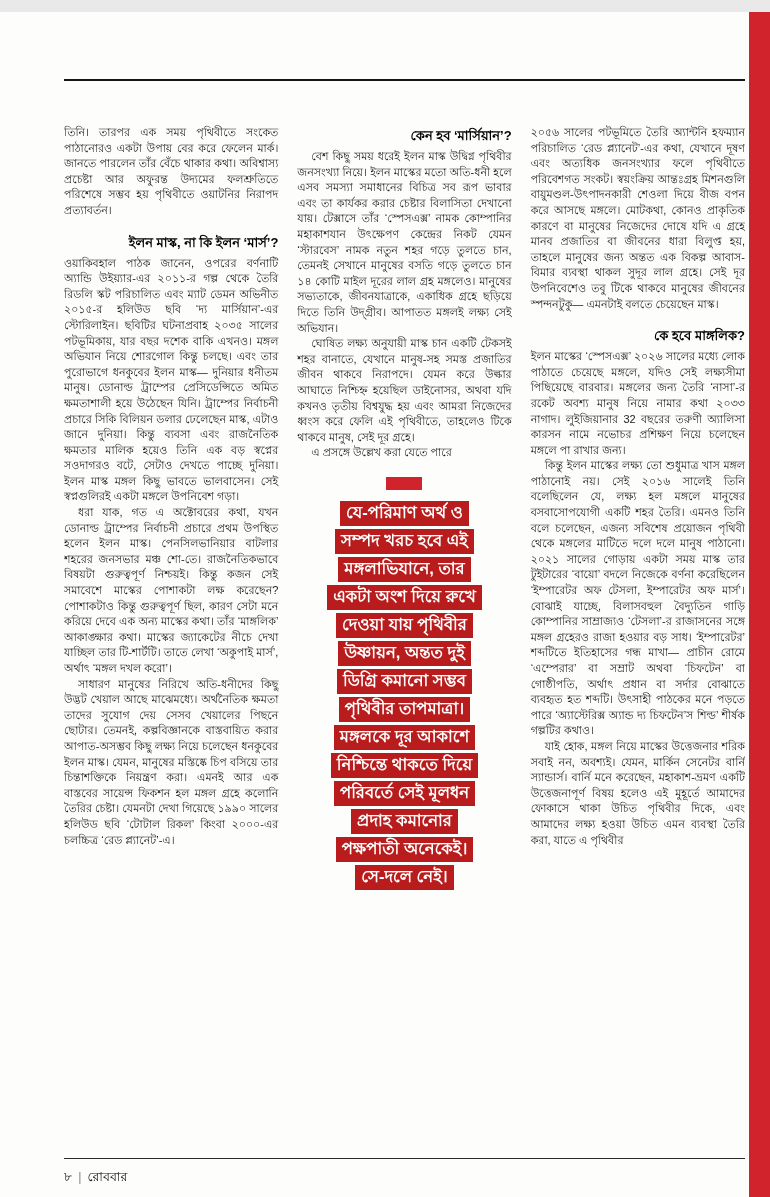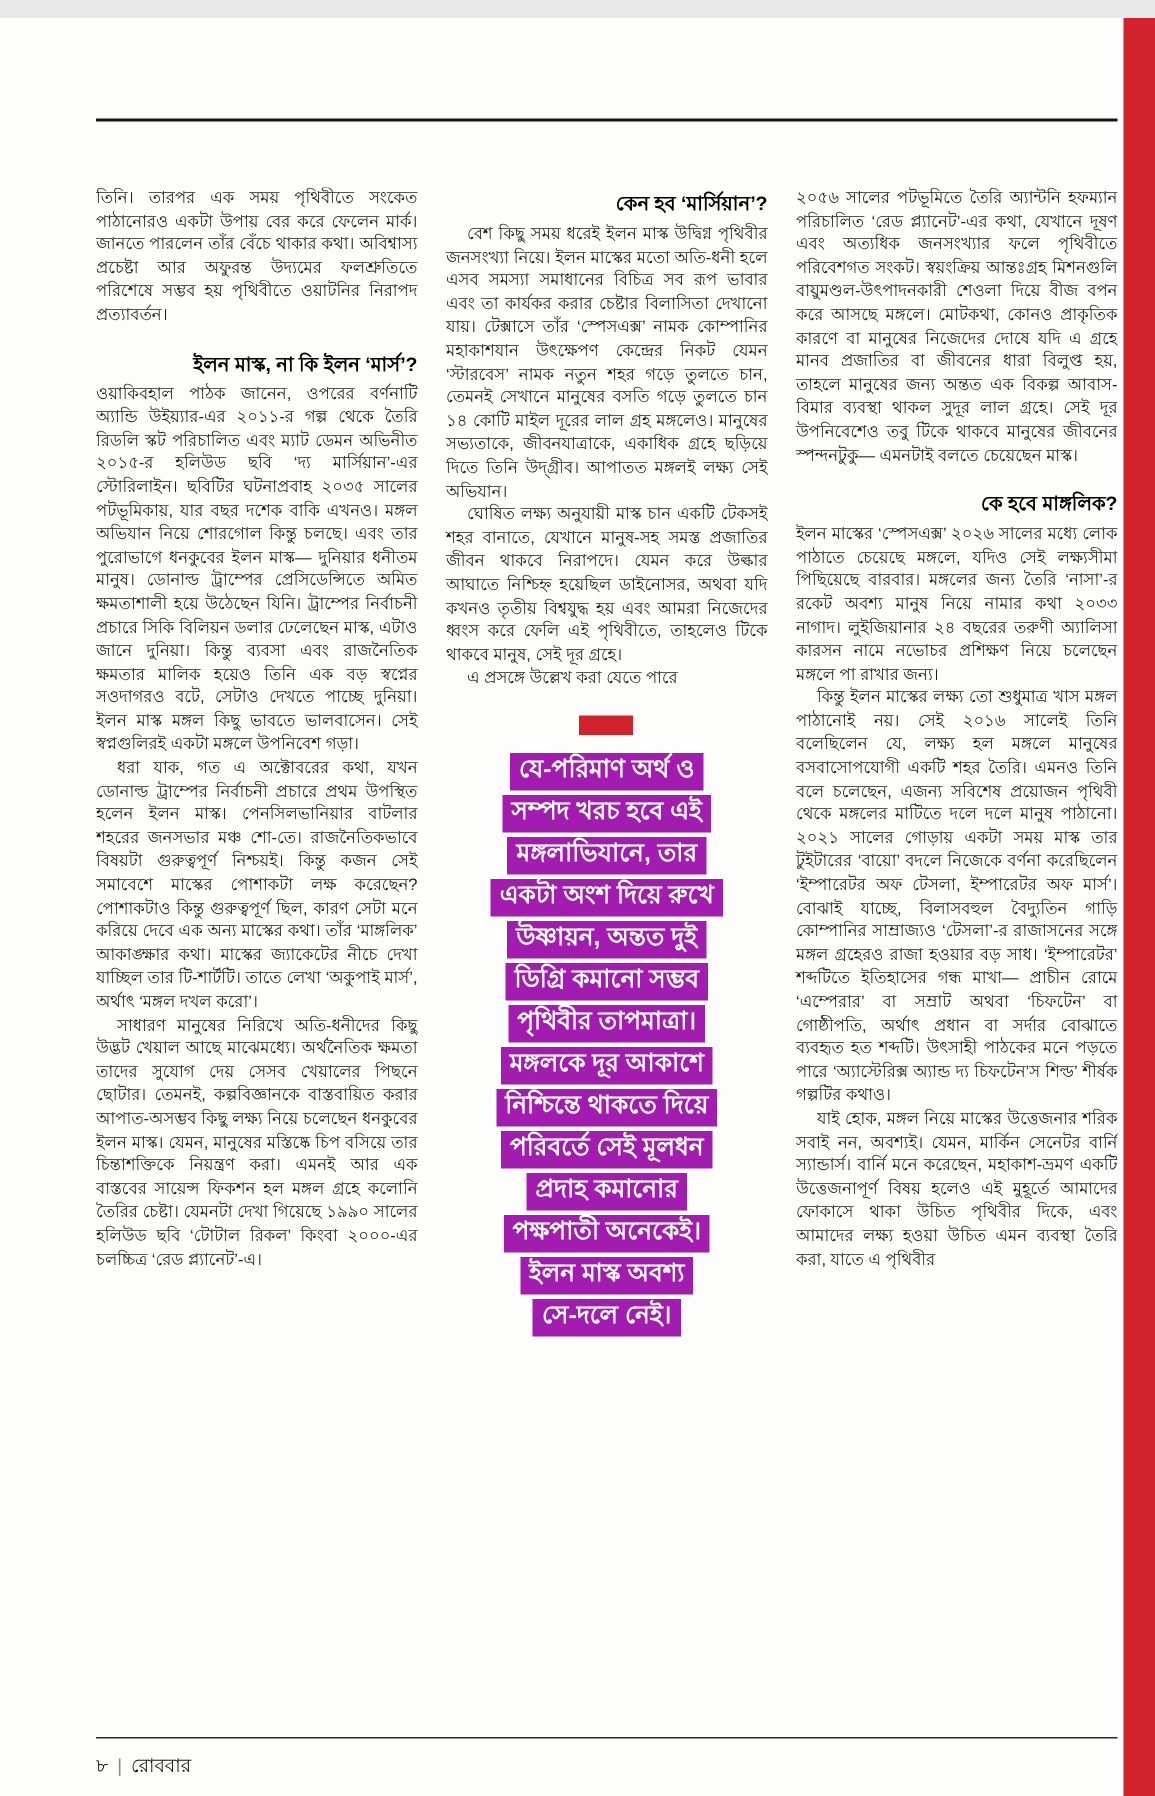--- a/index.html
+++ b/index.html
@@ -48,21 +48,21 @@
   }
   .quote-marker {
     display:inline-block;
     width:36px; height:13px;
     background:#d0232b;
     margin-bottom:7px;
   }
   .quote-row { display:block; margin:0 0 3px 0; }
   .quote-line {
     display:inline-block;
-    background:#a21caf;
+    background:#b91c1c;
     color:#ffffff;
     font-weight:bold;
     font-size:16.5px;
     line-height:1.15;
     padding:2px 6px 4px 6px;
     text-align:center;
     text-indent:0;
   }
   .footer {
     position:absolute; left:0; top:1146px; width:100%;
@@ -98,37 +98,37 @@
         <p class="indent">বেশ কিছু সময় ধরেই ইলন মাস্ক উদ্বিগ্ন পৃথিবীর জনসংখ্যা নিয়ে। ইলন মাস্কের মতো অতি-ধনী হলে এসব সমস্যা সমাধানের বিচিত্র সব রূপ ভাবার এবং তা কার্যকর করার চেষ্টার বিলাসিতা দেখানো যায়। টেক্সাসে তাঁর ‘স্পেসএক্স’ নামক কোম্পানির মহাকাশযান উৎক্ষেপণ কেন্দ্রের নিকট যেমন ‘স্টারবেস’ নামক নতুন শহর গড়ে তুলতে চান, তেমনই সেখানে মানুষের বসতি গড়ে তুলতে চান ১৪ কোটি মাইল দূরের লাল গ্রহ মঙ্গলেও। মানুষের সভ্যতাকে, জীবনযাত্রাকে, একাধিক গ্রহে ছড়িয়ে দিতে তিনি উদ্গ্রীব। আপাতত মঙ্গলই লক্ষ্য সেই অভিযান।</p>
         <p class="indent">ঘোষিত লক্ষ্য অনুযায়ী মাস্ক চান একটি টেকসই শহর বানাতে, যেখানে মানুষ-সহ সমস্ত প্রজাতির জীবন থাকবে নিরাপদে। যেমন করে উল্কার আঘাতে নিশ্চিহ্ন হয়েছিল ডাইনোসর, অথবা যদি কখনও তৃতীয় বিশ্বযুদ্ধ হয় এবং আমরা নিজেদের ধ্বংস করে ফেলি এই পৃথিবীতে, তাহলেও টিকে থাকবে মানুষ, সেই দূর গ্রহে।</p>
         <p class="indent">এ প্রসঙ্গে উল্লেখ করা যেতে পারে</p>
 
         <div class="quote-block">
           <span class="quote-marker"></span>
           <div class="quote-row"><span class="quote-line">যে-পরিমাণ অর্থ ও</span></div>
           <div class="quote-row"><span class="quote-line">সম্পদ খরচ হবে এই</span></div>
           <div class="quote-row"><span class="quote-line">মঙ্গলাভিযানে, তার</span></div>
           <div class="quote-row"><span class="quote-line">একটা অংশ দিয়ে রুখে</span></div>
+          <div class="quote-row"><span class="quote-line">দেওয়া যায় পৃথিবীর</span></div>
           <div class="quote-row"><span class="quote-line">উষ্ণায়ন, অন্তত দুই</span></div>
           <div class="quote-row"><span class="quote-line">ডিগ্রি কমানো সম্ভব</span></div>
           <div class="quote-row"><span class="quote-line">পৃথিবীর তাপমাত্রা।</span></div>
           <div class="quote-row"><span class="quote-line">মঙ্গলকে দূর আকাশে</span></div>
           <div class="quote-row"><span class="quote-line">নিশ্চিন্তে থাকতে দিয়ে</span></div>
           <div class="quote-row"><span class="quote-line">পরিবর্তে সেই মূলধন</span></div>
           <div class="quote-row"><span class="quote-line">প্রদাহ কমানোর</span></div>
           <div class="quote-row"><span class="quote-line">পক্ষপাতী অনেকেই।</span></div>
-          <div class="quote-row"><span class="quote-line">ইলন মাস্ক অবশ্য</span></div>
           <div class="quote-row"><span class="quote-line">সে-দলে নেই।</span></div>
         </div>
       </div>
 
       <div class="col">
         <p>২০৫৬ সালের পটভূমিতে তৈরি অ্যান্টনি হফম্যান পরিচালিত ‘রেড প্ল্যানেট’-এর কথা, যেখানে দূষণ এবং অত্যধিক জনসংখ্যার ফলে পৃথিবীতে পরিবেশগত সংকট। স্বয়ংক্রিয় আন্তঃগ্রহ মিশনগুলি বায়ুমণ্ডল-উৎপাদনকারী শেওলা দিয়ে বীজ বপন করে আসছে মঙ্গলে। মোটকথা, কোনও প্রাকৃতিক কারণে বা মানুষের নিজেদের দোষে যদি এ গ্রহে মানব প্রজাতির বা জীবনের ধারা বিলুপ্ত হয়, তাহলে মানুষের জন্য অন্তত এক বিকল্প আবাস-বিমার ব্যবস্থা থাকল সুদূর লাল গ্রহে। সেই দূর উপনিবেশেও তবু টিকে থাকবে মানুষের জীবনের স্পন্দনটুকু— এমনটাই বলতে চেয়েছেন মাস্ক।</p>
         <h2 class="section-heading">কে হবে মাঙ্গলিক?</h2>
-        <p>ইলন মাস্কের ‘স্পেসএক্স’ ২০২৬ সালের মধ্যে লোক পাঠাতে চেয়েছে মঙ্গলে, যদিও সেই লক্ষ্যসীমা পিছিয়েছে বারবার। মঙ্গলের জন্য তৈরি ‘নাসা’-র রকেট অবশ্য মানুষ নিয়ে নামার কথা ২০৩৩ নাগাদ। লুইজিয়ানার ২৪ বছরের তরুণী অ্যালিসা কারসন নামে নভোচর প্রশিক্ষণ নিয়ে চলেছেন মঙ্গলে পা রাখার জন্য।</p>
+        <p>ইলন মাস্কের ‘স্পেসএক্স’ ২০২৬ সালের মধ্যে লোক পাঠাতে চেয়েছে মঙ্গলে, যদিও সেই লক্ষ্যসীমা পিছিয়েছে বারবার। মঙ্গলের জন্য তৈরি ‘নাসা’-র রকেট অবশ্য মানুষ নিয়ে নামার কথা ২০৩৩ নাগাদ। লুইজিয়ানার 32 বছরের তরুণী অ্যালিসা কারসন নামে নভোচর প্রশিক্ষণ নিয়ে চলেছেন মঙ্গলে পা রাখার জন্য।</p>
         <p class="indent">কিন্তু ইলন মাস্কের লক্ষ্য তো শুধুমাত্র খাস মঙ্গল পাঠানোই নয়। সেই ২০১৬ সালেই তিনি বলেছিলেন যে, লক্ষ্য হল মঙ্গলে মানুষের বসবাসোপযোগী একটি শহর তৈরি। এমনও তিনি বলে চলেছেন, এজন্য সবিশেষ প্রয়োজন পৃথিবী থেকে মঙ্গলের মাটিতে দলে দলে মানুষ পাঠানো। ২০২১ সালের গোড়ায় একটা সময় মাস্ক তার টুইটারের ‘বায়ো’ বদলে নিজেকে বর্ণনা করেছিলেন ‘ইম্পারেটর অফ টেসলা, ইম্পারেটর অফ মার্স’। বোঝাই যাচ্ছে, বিলাসবহুল বৈদ্যুতিন গাড়ি কোম্পানির সাম্রাজ্যও ‘টেসলা’-র রাজাসনের সঙ্গে মঙ্গল গ্রহেরও রাজা হওয়ার বড় সাধ। ‘ইম্পারেটর’ শব্দটিতে ইতিহাসের গন্ধ মাখা— প্রাচীন রোমে ‘এম্পেরার’ বা সম্রাট অথবা ‘চিফটেন’ বা গোষ্ঠীপতি, অর্থাৎ প্রধান বা সর্দার বোঝাতে ব্যবহৃত হত শব্দটি। উৎসাহী পাঠকের মনে পড়তে পারে ‘অ্যাস্টেরিক্স অ্যান্ড দ্য চিফটেন’স শিল্ড’ শীর্ষক গল্পটির কথাও।</p>
         <p class="indent">যাই হোক, মঙ্গল নিয়ে মাস্কের উত্তেজনার শরিক সবাই নন, অবশ্যই। যেমন, মার্কিন সেনেটর বার্নি স্যান্ডার্স। বার্নি মনে করেছেন, মহাকাশ-ভ্রমণ একটি উত্তেজনাপূর্ণ বিষয় হলেও এই মুহূর্তে আমাদের ফোকাসে থাকা উচিত পৃথিবীর দিকে, এবং আমাদের লক্ষ্য হওয়া উচিত এমন ব্যবস্থা তৈরি করা, যাতে এ পৃথিবীর</p>
       </div>
 
     </div>
 
     <div class="footer">
       <div class="footer-rule"></div>
       <div class="footer-text">
         <span>৮</span><span class="divider">|</span><span>রোববার</span>

